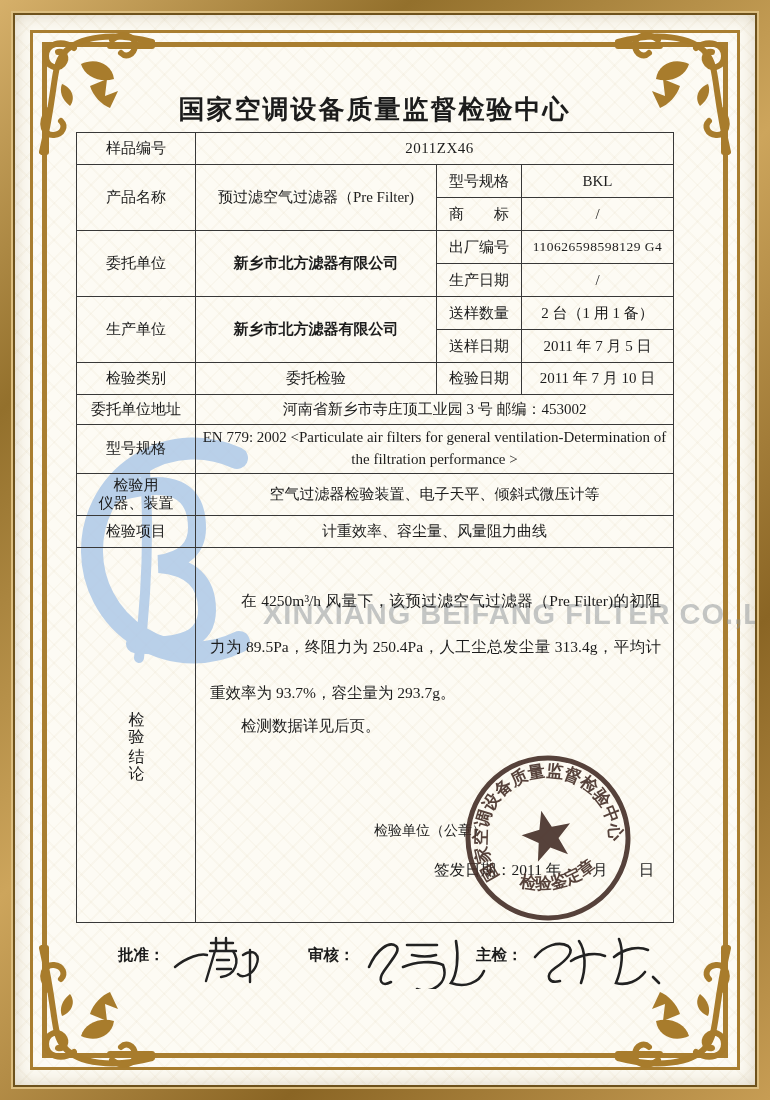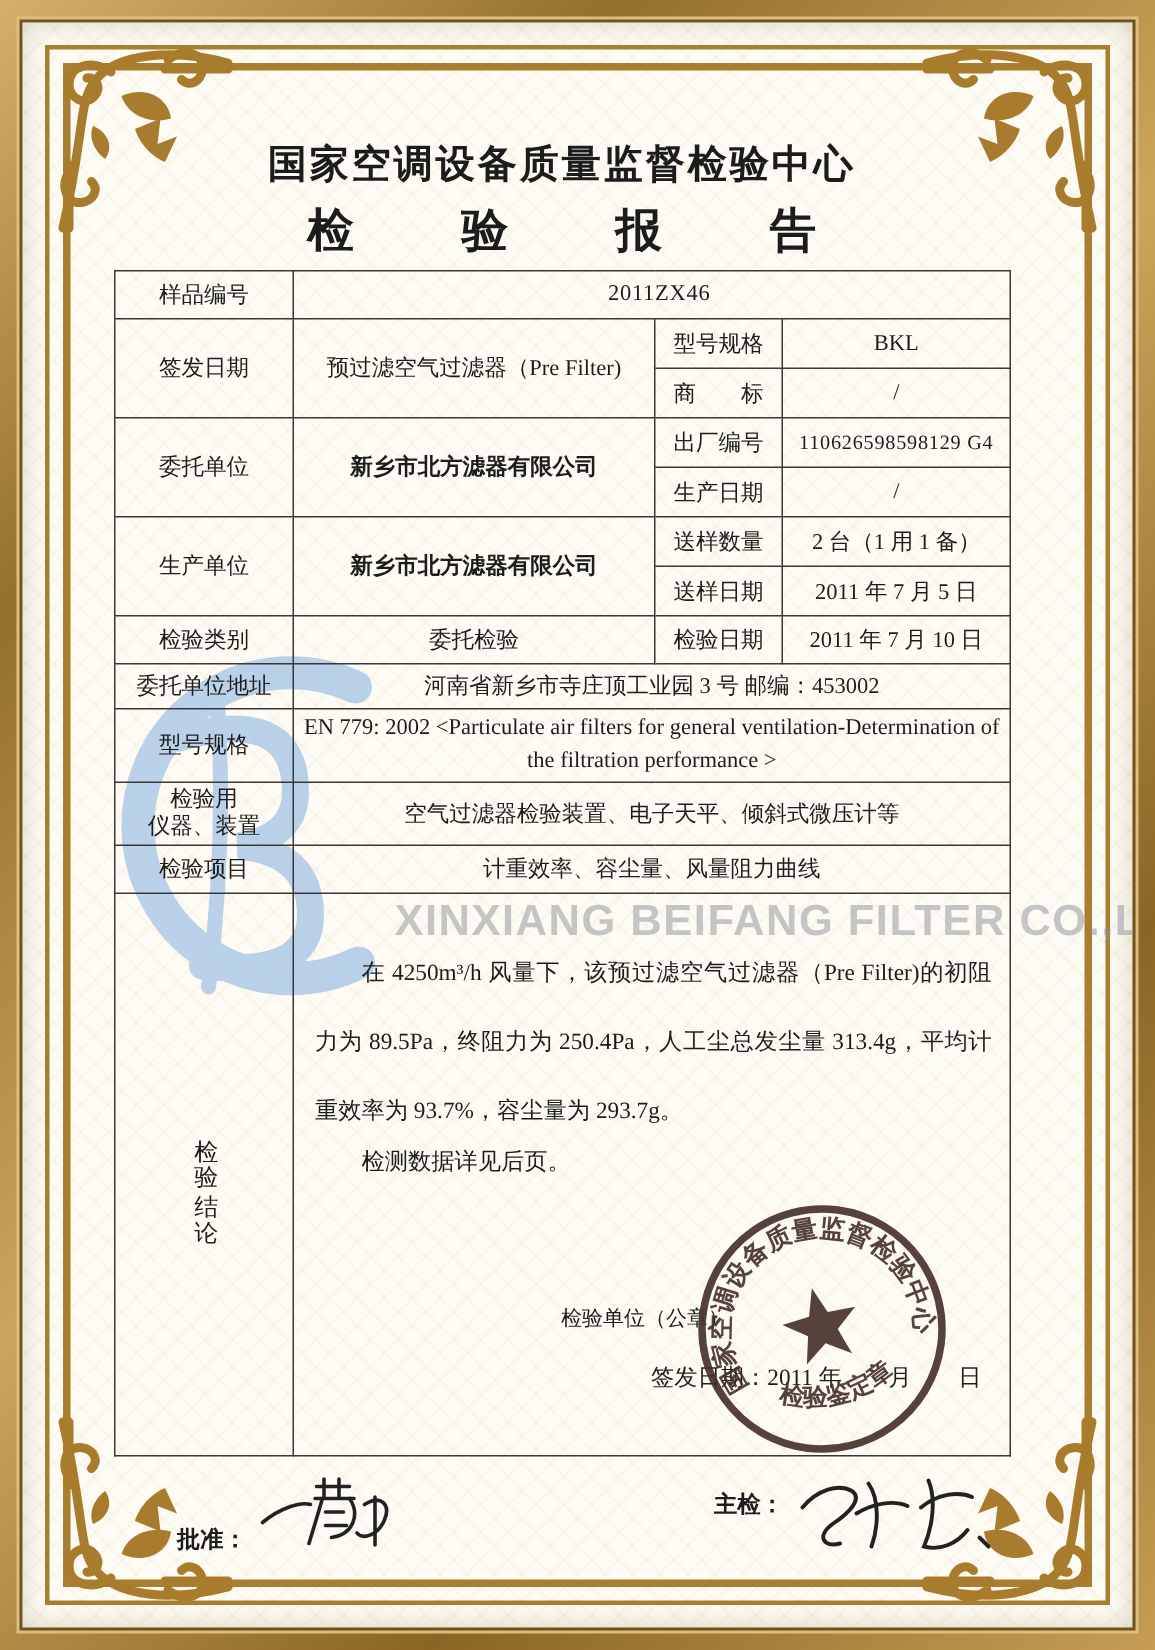--- a/index.html
+++ b/index.html
@@ -53,21 +53,21 @@
   .conclusion-body { position:absolute; left:14px; right:12px; top:30px; font-size:15.5px; line-height:46px;
                      text-align:justify; text-indent:2em; }
   .conclusion-note { position:absolute; left:14px; top:168px; font-size:15.5px; text-indent:2em; }
   .seal-unit { position:absolute; left:178px; top:274px; font-size:14px; z-index:1; white-space:nowrap; }
   .issue-date { position:absolute; left:238px; top:312px; font-size:15.5px; z-index:1; white-space:nowrap; }
   .stamp { position:absolute; left:266px; top:204px; width:172px; height:172px; z-index:2; opacity:.9;
            transform:rotate(-14deg); }
 
   .sig-row { position:relative; margin-top:12px; height:58px; font-size:15.5px; font-weight:700; }
   .sig-group { position:absolute; top:10px; display:flex; align-items:flex-start; }
-  .sig-approve { left:42px;align-items:flex-end; } .sig-review { left:232px; } .sig-chief { left:400px;font-family:Liberation Mono, monospace; }
+  .sig-approve { left:42px; } .sig-review { left:232px; } .sig-chief { left:400px;font-family:Liberation Mono, monospace; }
   .sig-group svg { margin-left:6px; margin-top:-12px; }
   .sig-label { white-space:nowrap; }
 </style>
 </head>
 <body>
 
 <div class="page">
   <div class="paper"></div>
 
   <div class="border-thin"></div>
@@ -149,37 +149,36 @@
         <path d="M182,28 A102,102 0 1 0 184,212" stroke-width="22"></path>
         <path d="M64,62 Q142,40 142,98 Q142,128 104,134 Q152,138 152,180 Q152,222 80,214" stroke-width="18"></path>
         <path d="M90,40 Q96,130 84,228" stroke-width="10"></path>
       </g>
     </svg>
     <div class="wm-en">XINXIANG BEIFANG FILTER CO.,LTD.</div>
   </div>
 
   <div class="content">
     <div class="org-title">国家空调设备质量监督检验中心</div>
-    <div class="doc-title">检 验 报 告</div>
 
 
     <table class="report">
       <colgroup>
           <col style="width:119px">
           <col style="width:241px">
           <col style="width:85px">
           <col style="width:152px">
         </colgroup>
       <tbody>
           <tr class="h32">
         <td class="lbl">样品编号</td>
         <td colspan="3" style="text-align:center; padding-left:14px;" class="mono-num">2011ZX46</td>
       </tr>
       <tr class="h33">
-        <td rowspan="2" class="lbl">签发日期</td>
+        <td rowspan="2" class="lbl">产品名称</td>
         <td rowspan="2">预过滤空气过滤器（Pre Filter)</td>
         <td class="lbl">型号规格</td>
         <td>BKL</td>
       </tr>
       <tr class="h33">
         <td class="lbl">商　　标</td>
         <td>/</td>
       </tr>
       <tr class="h33">
         <td rowspan="2" class="lbl">委托单位</td>
@@ -258,20 +257,30 @@
         <svg width="110" height="56" viewBox="0 0 110 56">
           <g stroke="#222" stroke-width="2.4" fill="none" stroke-linecap="round">
             <path d="M4,34 C16,24 30,20 36,22"></path>
             <path d="M40,10 h22 M45,5 v12 M55,5 v12 M39,18 h26"></path>
             <path d="M44,18 l-9,30 M62,18 c7,10 3,24 -12,26"></path>
             <path d="M46,27 h12 M46,36 h14"></path>
             <path d="M72,22 c11,-7 18,0 13,11 c-4,9 -14,13 -18,8 M79,17 v32"></path>
           </g>
         </svg>
       </span>
+      <span class="sig-group sig-review">
+        <span class="sig-label">审核：</span>
+        <svg width="130" height="56" viewBox="0 0 130 56">
+          <g stroke="#222" stroke-width="2.6" fill="none" stroke-linecap="round">
+            <path d="M8,34 c8,-18 20,-26 27,-21 c5,4 -3,12 -12,25 c-7,10 -2,16 7,11"></path>
+            <path d="M46,12 h30 M51,22 c9,2 17,2 24,0 M42,34 c12,-5 30,-7 40,-2 c7,18 -12,30 -26,24"></path>
+            <path d="M95,8 c3,16 1,34 -5,42 c14,5 28,0 33,-12"></path>
+          </g>
+        </svg>
+      </span>
       <span class="sig-group sig-chief">
         <span class="sig-label">主检：</span>
         <svg width="140" height="56" viewBox="0 0 140 56">
           <g stroke="#222" stroke-width="2.6" fill="none" stroke-linecap="round">
             <path d="M6,24 c10,-12 24,-16 33,-11 c7,5 -1,14 -13,22 c-11,8 -6,16 5,13"></path>
             <path d="M50,8 c7,10 7,28 2,42 M42,28 c11,-7 25,-9 34,-5"></path>
             <path d="M90,6 c5,12 3,30 -3,44 c11,3 22,-2 29,-11 M85,24 c11,-9 25,-11 34,-7"></path>
             <path d="M124,44 l6,6"></path>
           </g>
         </svg>

